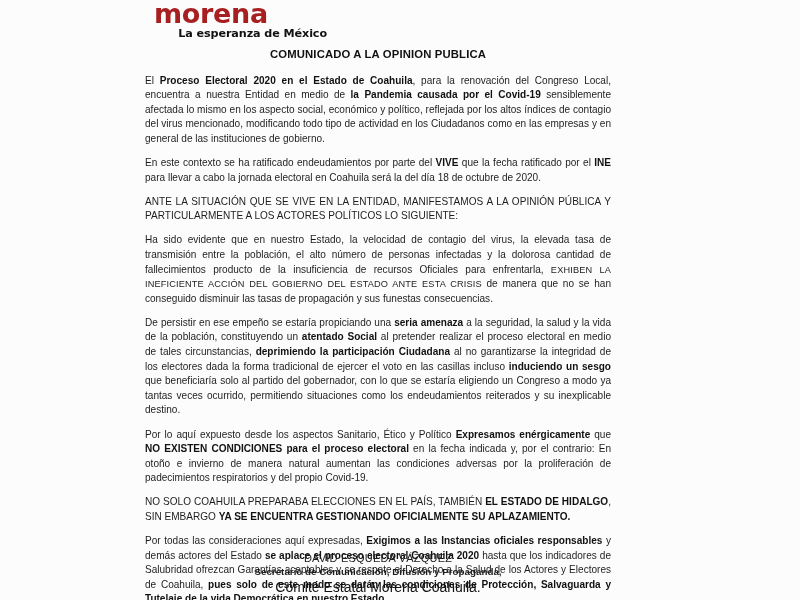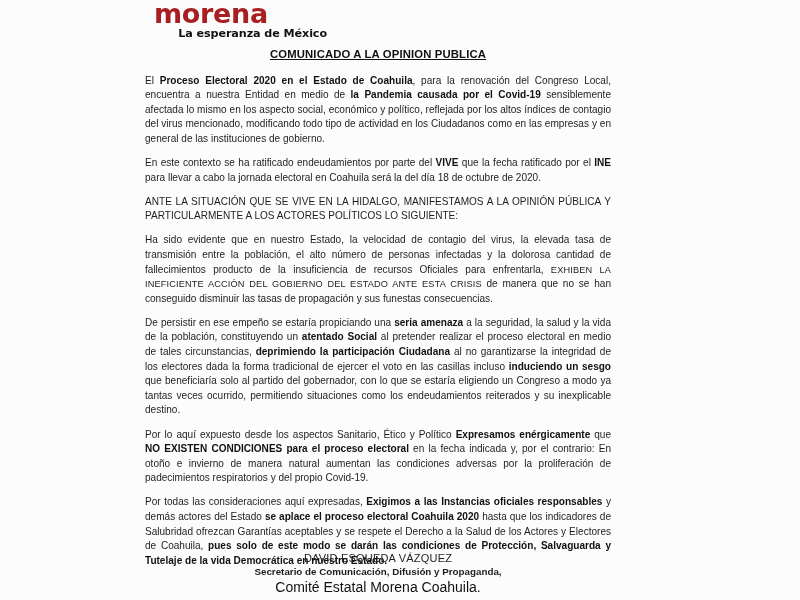--- a/index.html
+++ b/index.html
@@ -63,21 +63,20 @@
 
   .doc-title {
     font-family: "Liberation Sans", sans-serif;
     font-weight: 700;
     font-size: 11.3px;
     letter-spacing: 0.15px;
     text-align: center;
     color: #111111;
     margin: 0 0 12px 0;
     line-height: 1.2;
-    text-decoration: underline;
   }
 
   p.para {
     margin: 0 0 9.5px 0;
     font-family: "Liberation Sans", sans-serif;
     font-size: 10.05px;
     line-height: 14.6px;
     text-align: justify;
     text-justify: inter-word;
     color: #1d1d1d;
@@ -134,24 +133,25 @@
     <span class="logo-word">morena</span>
     <span class="logo-tag">La esperanza de México</span>
   </div>
 
   <div class="doc">
 
     <div class="doc-title">COMUNICADO A LA OPINION PUBLICA</div>
 
     <p class="para"><span>El </span><span class="b">Proceso Electoral 2020 en el Estado de Coahuila</span><span>, para la renovación del Congreso Local, encuentra a nuestra Entidad en medio de </span><span class="b">la Pandemia causada por el Covid-19</span><span> sensiblemente afectada lo mismo en los aspecto social, económico y político, reflejada por los altos índices de contagio del virus  mencionado, modificando  todo tipo de actividad en los Ciudadanos como en las empresas y en general de las instituciones de gobierno.</span></p>
     <p class="para"><span>En este contexto se ha ratificado endeudamientos por parte del </span><span class="b">VIVE</span><span> que la fecha ratificado por el </span><span class="b">INE</span><span> para llevar a cabo la jornada electoral en Coahuila será la del día 18 de octubre de 2020.</span></p>
-    <p class="para caps-para"><span>ANTE LA SITUACIÓN QUE SE VIVE EN LA HIDALGO, MANIFESTAMOS A LA OPINIÓN PÚBLICA Y PARTICULARMENTE A LOS ACTORES POLÍTICOS LO SIGUIENTE:</span></p>
+    <p class="para caps-para"><span>ANTE LA SITUACIÓN QUE SE VIVE EN LA ENTIDAD, MANIFESTAMOS A LA OPINIÓN PÚBLICA Y PARTICULARMENTE A LOS ACTORES POLÍTICOS LO SIGUIENTE:</span></p>
     <p class="para"><span>Ha sido evidente que en nuestro Estado, la velocidad de contagio del virus, la elevada tasa de transmisión entre la población, el alto número de personas infectadas y la dolorosa cantidad de fallecimientos producto de la insuficiencia de recursos Oficiales para enfrentarla, </span><span class="sc">EXHIBEN LA INEFICIENTE ACCIÓN DEL GOBIERNO DEL ESTADO ANTE ESTA CRISIS</span><span> de manera que no se han conseguido disminuir las tasas de propagación y sus funestas consecuencias.</span></p>
     <p class="para"><span> De persistir en ese empeño se estaría propiciando una </span><span class="b">seria amenaza</span><span> a la seguridad, la salud y la vida de la población, constituyendo un </span><span class="b">atentado Social</span><span> al pretender realizar el proceso electoral en medio de tales circunstancias, </span><span class="b">deprimiendo la participación Ciudadana</span><span> al no garantizarse la integridad de los electores dada la forma tradicional de ejercer el voto en las casillas incluso </span><span class="b">induciendo un sesgo</span><span> que beneficiaría solo al partido del gobernador, con lo que se estaría eligiendo un Congreso a modo ya tantas veces ocurrido, permitiendo situaciones como los endeudamientos reiterados y su inexplicable destino.</span></p>
     <p class="para"><span>Por lo aquí expuesto desde los aspectos Sanitario, Ético y Político </span><span class="b">Expresamos enérgicamente</span><span> que </span><span class="b">NO EXISTEN CONDICIONES para el proceso electoral</span><span> en la fecha indicada y, por el contrario: En otoño e invierno de manera natural aumentan las condiciones adversas por la proliferación de padecimientos respiratorios y del propio Covid-19.</span></p>
+    <p class="para"><span>NO SOLO COAHUILA PREPARABA ELECCIONES EN EL PAÍS, TAMBIÉN </span><span class="b">EL ESTADO DE HIDALGO</span><span>, SIN EMBARGO </span><span class="b">YA SE ENCUENTRA GESTIONANDO OFICIALMENTE SU APLAZAMIENTO.</span></p>
     <p class="para"><span> Por todas las consideraciones aquí expresadas, </span><span class="b">Exigimos a las Instancias oficiales responsables</span><span> y demás actores del Estado </span><span class="b">se aplace el  proceso electoral Coahuila 2020</span><span> hasta que los indicadores de Salubridad ofrezcan Garantías aceptables y se respete el Derecho a la Salud de los Actores y Electores de Coahuila, </span><span class="b">pues solo de este modo se darán las condiciones de Protección, Salvaguarda y Tutelaje de la vida Democrática en nuestro Estado.</span></p>
 
   </div>
 
   <div class="signature">
     <span class="sig-name">DAVID ESQUEDA VÁZQUEZ</span>
     <span class="sig-role">Secretario de Comunicación, Difusión y Propaganda,</span>
     <span class="sig-org">Comité Estatal Morena Coahuila.</span>
   </div>
 

